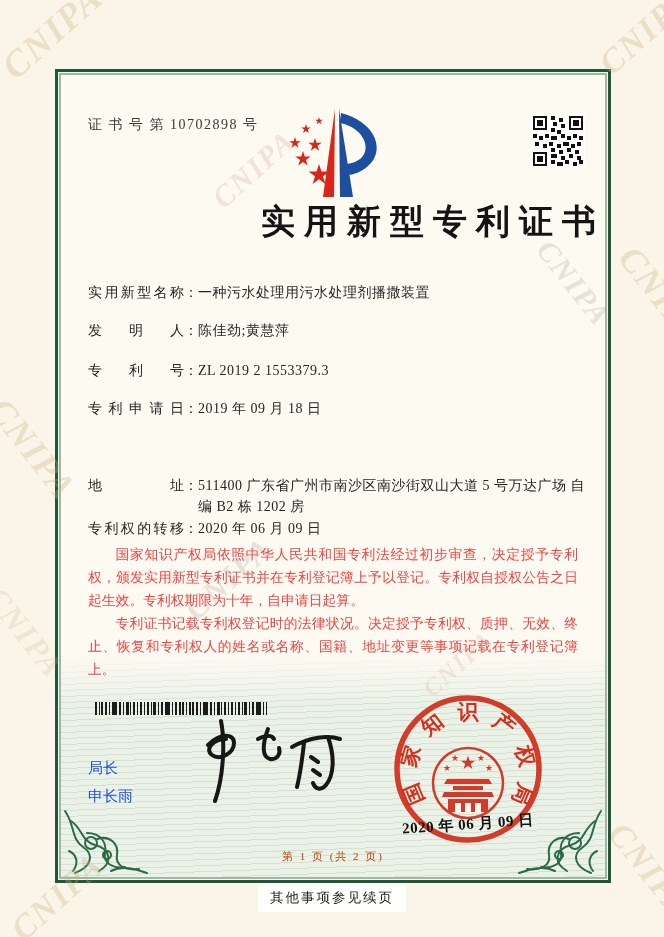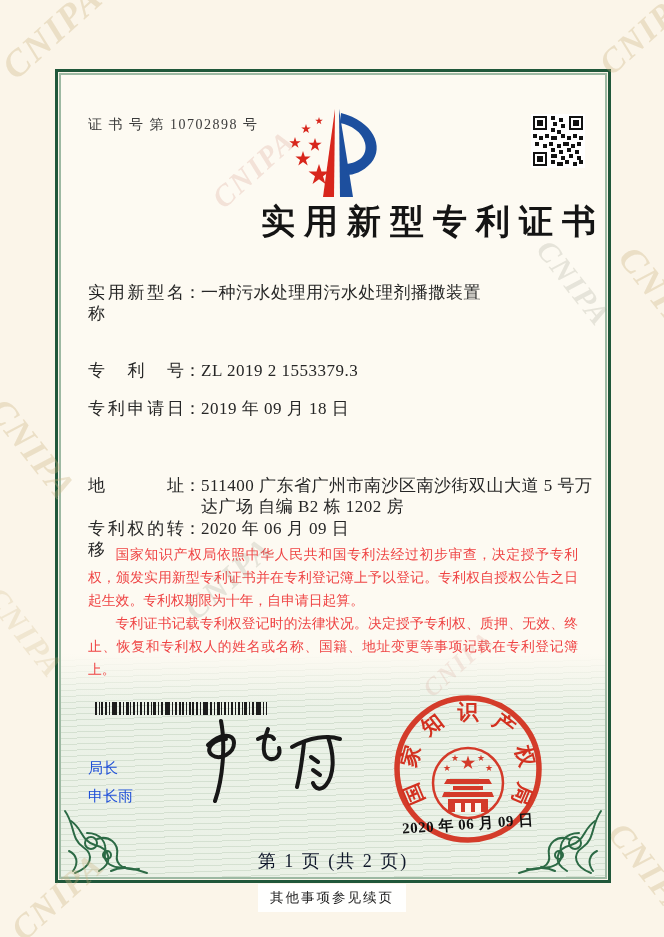--- a/index.html
+++ b/index.html
@@ -34,41 +34,41 @@
     background:linear-gradient(#fdfaf2,rgba(253,250,242,0));}
   .flourish{position:absolute;bottom:0;}
   .flourish.fl-l{left:0;}
   .flourish.fl-r{right:0;transform:scaleX(-1);}
   
   .certno{position:absolute;left:27px;top:41px;font-size:14px;letter-spacing:1.5px;color:#3a3a3a;}
   .logo{position:absolute;left:214px;top:30px;}
   .qr{position:absolute;left:470px;top:39px;background:#fff;padding:2px;}
   .title{position:absolute;left:0;width:100%;top:124px;text-align:right;
          font-size:34px;font-weight:bold;letter-spacing:9px;color:#141414;}
-  .frow{position:absolute;left:27px;font-size:17px;line-height:21px;color:#262626;}
+  .frow{position:absolute;left:27px;font-size:14px;line-height:21px;color:#262626;}
   .flabel{display:inline-block;width:96px;text-align:justify;text-align-last:justify;vertical-align:top;}
   .fcolon{vertical-align:top;}
   .fval{vertical-align:top;display:inline-block;letter-spacing:.5px;}
   .fval-wrap{width:398px;}
   .grp2{position:absolute;left:284px;top:0;white-space:nowrap;}
   .grp2 .flabel{width:88px;}
   .paras{position:absolute;left:27px;top:468px;width:490px;font-size:13.8px;line-height:23px;
          text-align:justify;color:#ef4444;}
   .paras p{margin:0;text-indent:2em;}
   .barcode{position:absolute;left:34px;top:627px;width:172px;height:13px;z-index:3;
     background-image:repeating-linear-gradient(90deg,#1c1c1c 0 1.5px,transparent 1.5px 3.5px),
                      repeating-linear-gradient(90deg,transparent 0 6px,#1c1c1c 6px 8.5px,transparent 8.5px 13px);}
   .director{position:absolute;left:27px;top:679px;font-size:15px;line-height:28px;z-index:3;
             font-family:"Liberation Sans","DejaVu Sans",sans-serif;color:#1d4ed8;}
   .signature{position:absolute;left:113px;top:638px;z-index:3;}
   .seal{position:absolute;left:330px;top:616px;z-index:4;}
   .seal-ch{font-size:21px;font-weight:bold;fill:#d33120;text-anchor:middle;
            font-family:"Liberation Serif",serif;}
   .pageinfo{position:absolute;left:0;width:100%;top:774px;text-align:center;
-            font-size:18px;letter-spacing:2px;color:#0f172a;z-index:3;}
+            font-size:11px;letter-spacing:2px;color:#c2410c;z-index:3;}
   .footer-note{position:absolute;left:50%;transform:translateX(-50%);top:884px;z-index:3;
                background:rgba(255,255,255,.92);padding:5px 12px;font-size:13.5px;
                letter-spacing:2px;color:#222;}
 </style>
 </head>
 <body>
 
 <div class="page">
 
   <span class="wm wm-outer w1">CNIPA</span>
@@ -180,20 +180,23 @@
           <rect x="20" y="23" width="2" height="2"></rect>
             <rect x="23" y="22" width="2" height="2"></rect>
         </g>
       </svg>
 
       <div class="title">实用新型专利证书</div>
 
       <div class="frow" style="top:207px">
         <span class="flabel">实用新型名称</span><span class="fcolon">：</span><span class="fval">一种污水处理用污水处理剂播撒装置</span>
       </div>
+      <div class="frow" style="top:245px">
+        <span class="flabel">发明人</span><span class="fcolon">：</span><span class="fval">陈佳劲;黄慧萍</span>
+      </div>
       <div class="frow" style="top:285px">
         <span class="flabel">专利号</span><span class="fcolon">：</span><span class="fval">ZL 2019 2 1553379.3</span>
       </div>
       <div class="frow" style="top:323px">
         <span class="flabel">专利申请日</span><span class="fcolon">：</span><span class="fval">2019 年 09 月 18 日</span>
       </div>
       <div class="frow" style="top:400px">
         <span class="flabel">地址</span><span class="fcolon">：</span><span class="fval fval-wrap">511400 广东省广州市南沙区南沙街双山大道 5 号万达广场 自编 B2 栋 1202 房</span>
       </div>
       <div class="frow" style="top:443px">

